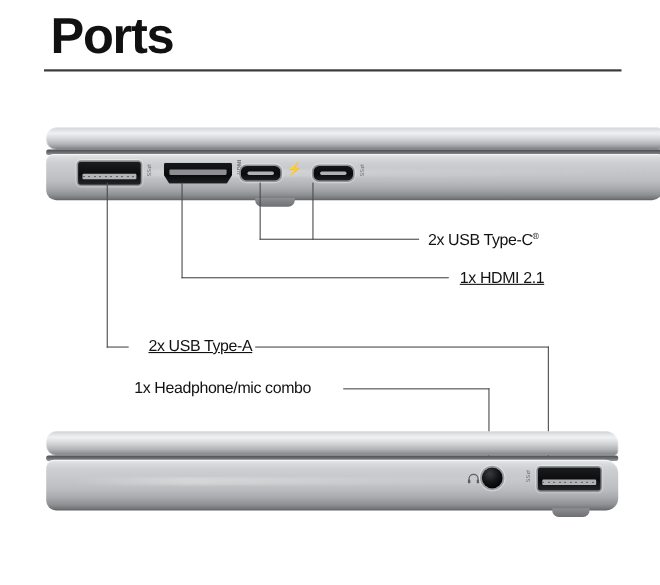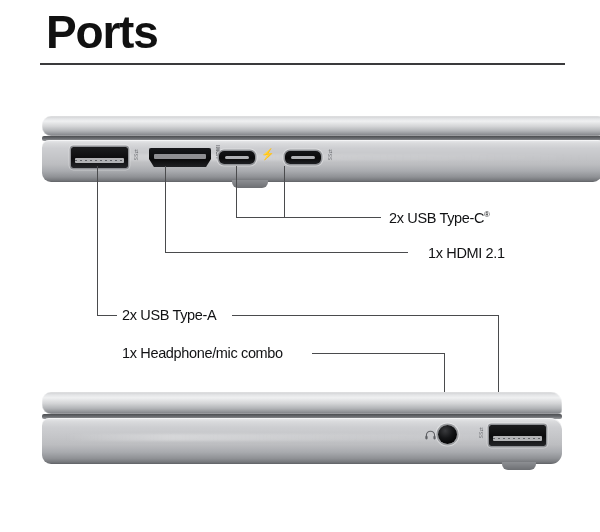--- a/index.html
+++ b/index.html
@@ -177,25 +177,25 @@
 <div class="ln ln-v" style="left:165px;top:166px;height:87px;"></div>
 <div class="ln ln-h" style="left:165px;top:252px;width:243px;"></div>
 
 <div class="ln ln-v" style="left:97px;top:166px;height:150px;"></div>
 <div class="ln ln-h" style="left:97px;top:315px;width:20px;"></div>
 
 <div class="callout" style="left:389px;top:206px;text-align:center;">
   <span>2x USB Type-C</span><sup>®</sup>
 </div>
 
-<div class="callout" style="left:428px;top:244px;">
+<div class="callout" style="left:418px;top:244px;text-decoration:underline;">
   <span>1x HDMI 2.1</span>
 </div>
 
-<div class="callout" style="left:122px;top:306px;">
+<div class="callout" style="left:135px;top:306px;text-decoration:underline;">
   <span>2x USB Type-A</span>
 </div>
 
 <div class="callout" style="left:122px;top:344px;">
   <span>1x Headphone/mic combo</span>
 </div>
 
 <div class="ln ln-h" style="left:232px;top:315px;width:267px;"></div>
 <div class="ln ln-v" style="left:498px;top:315px;height:114px;"></div>
 

